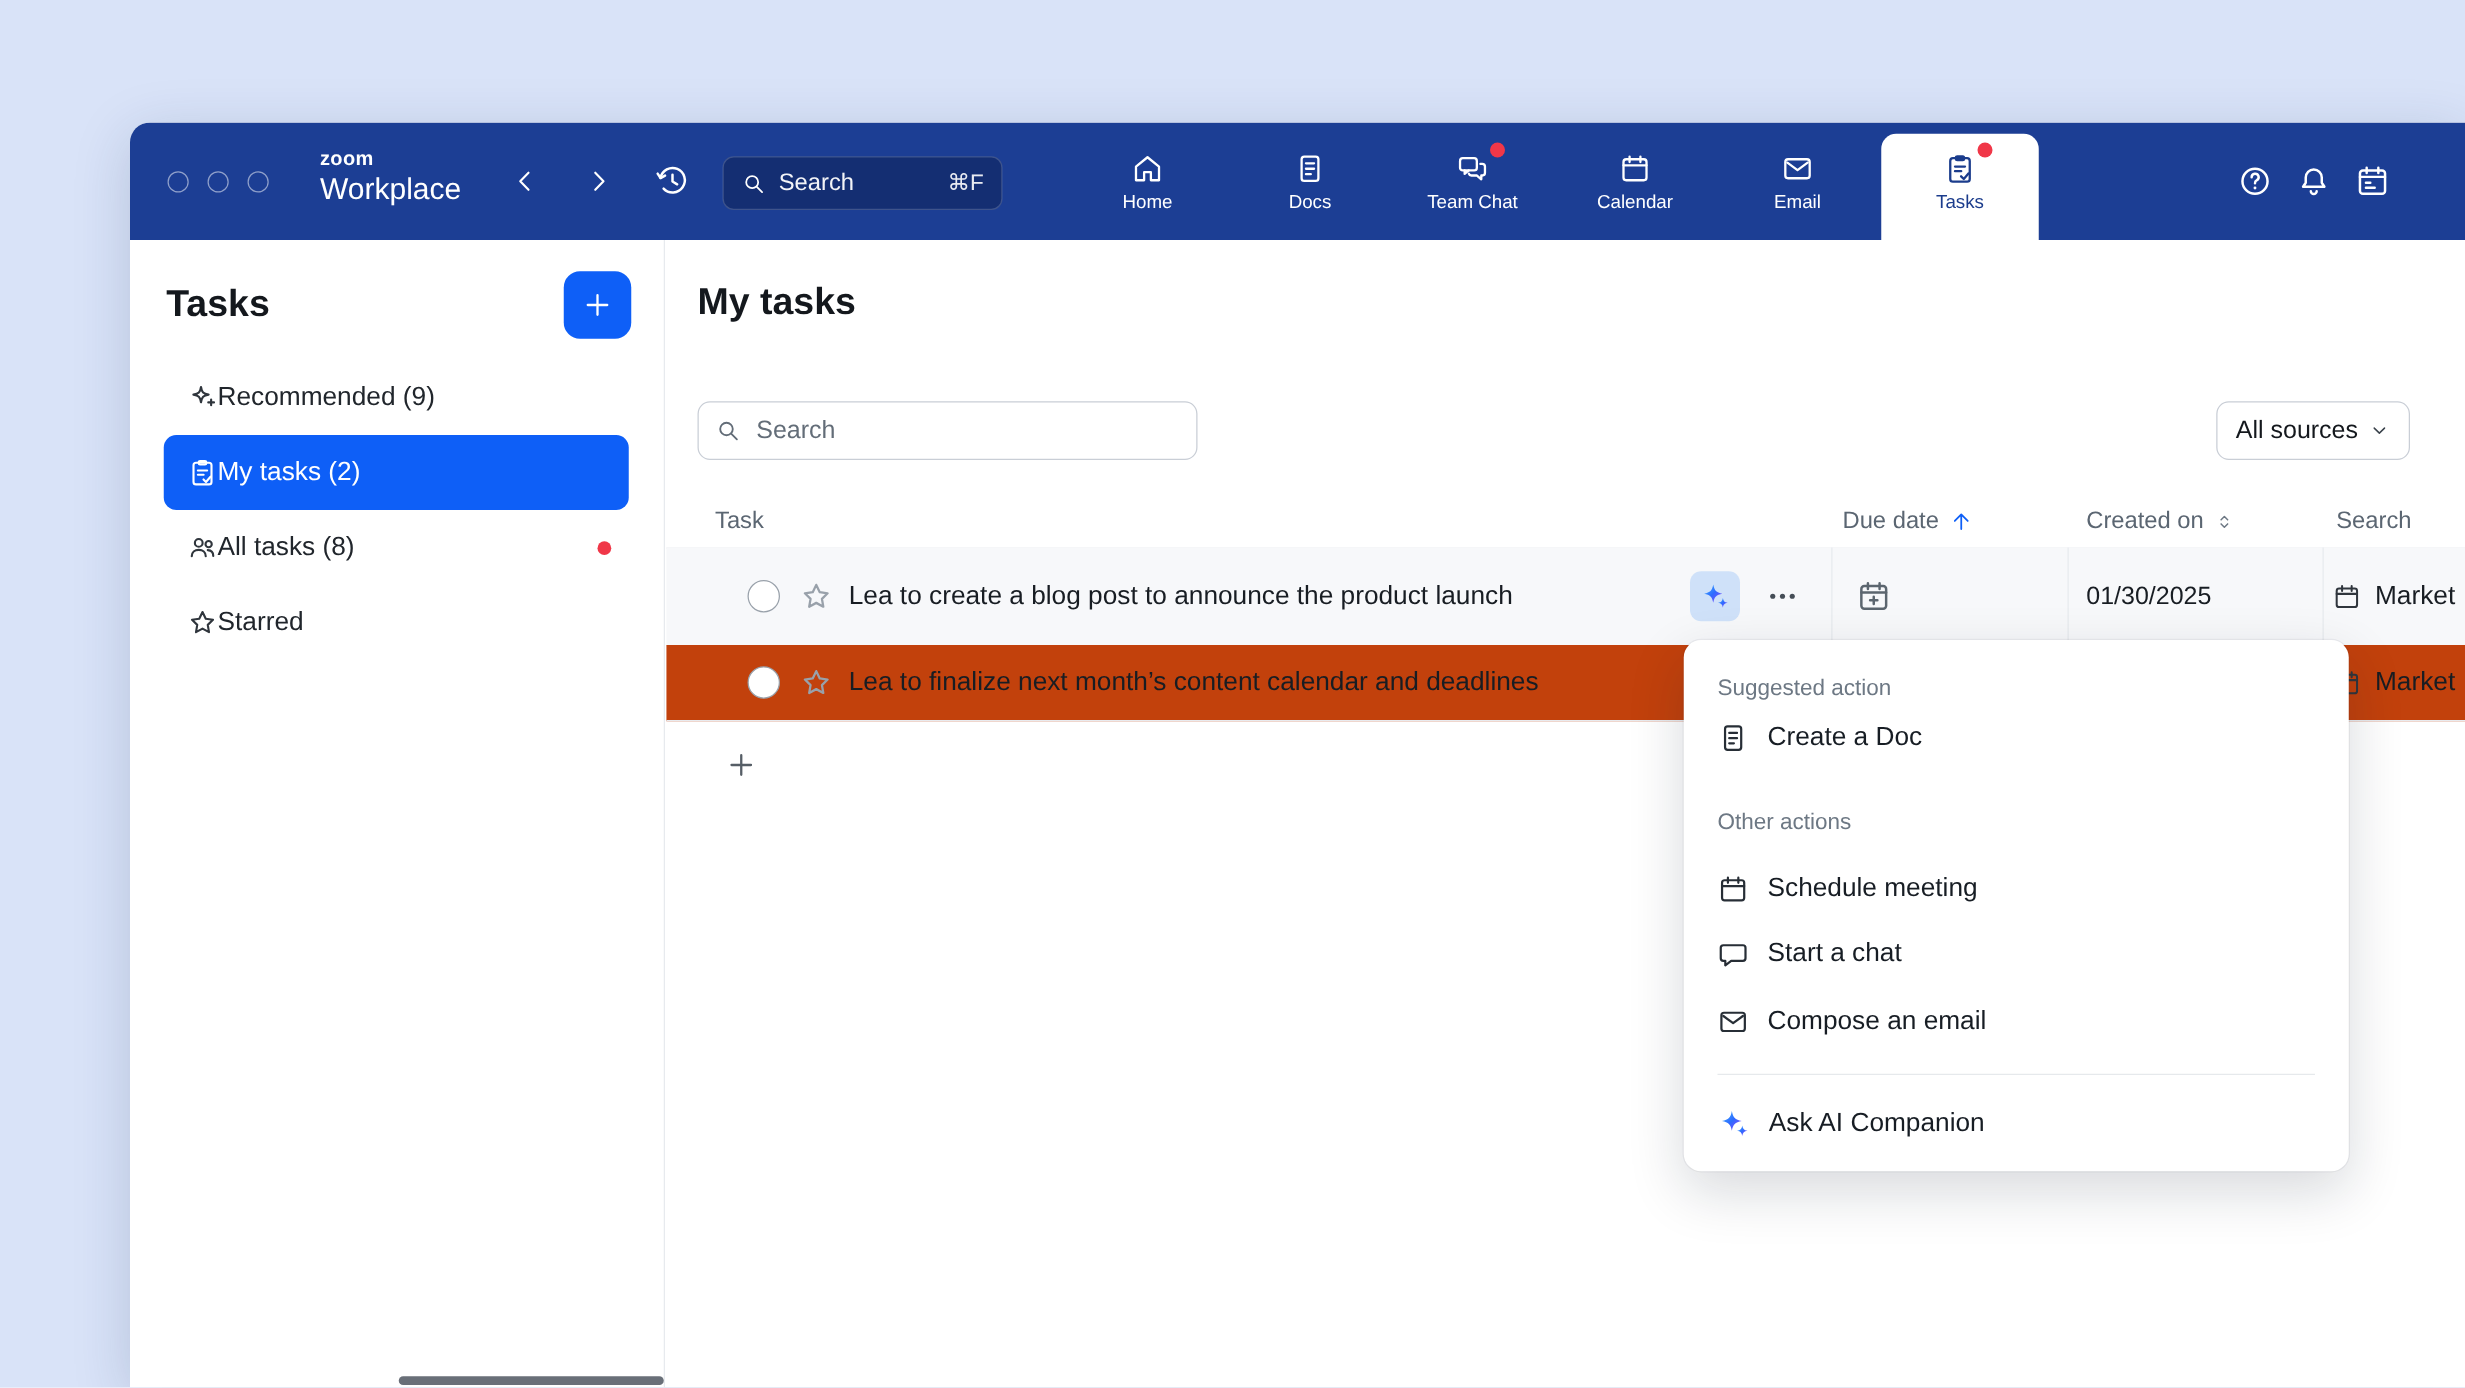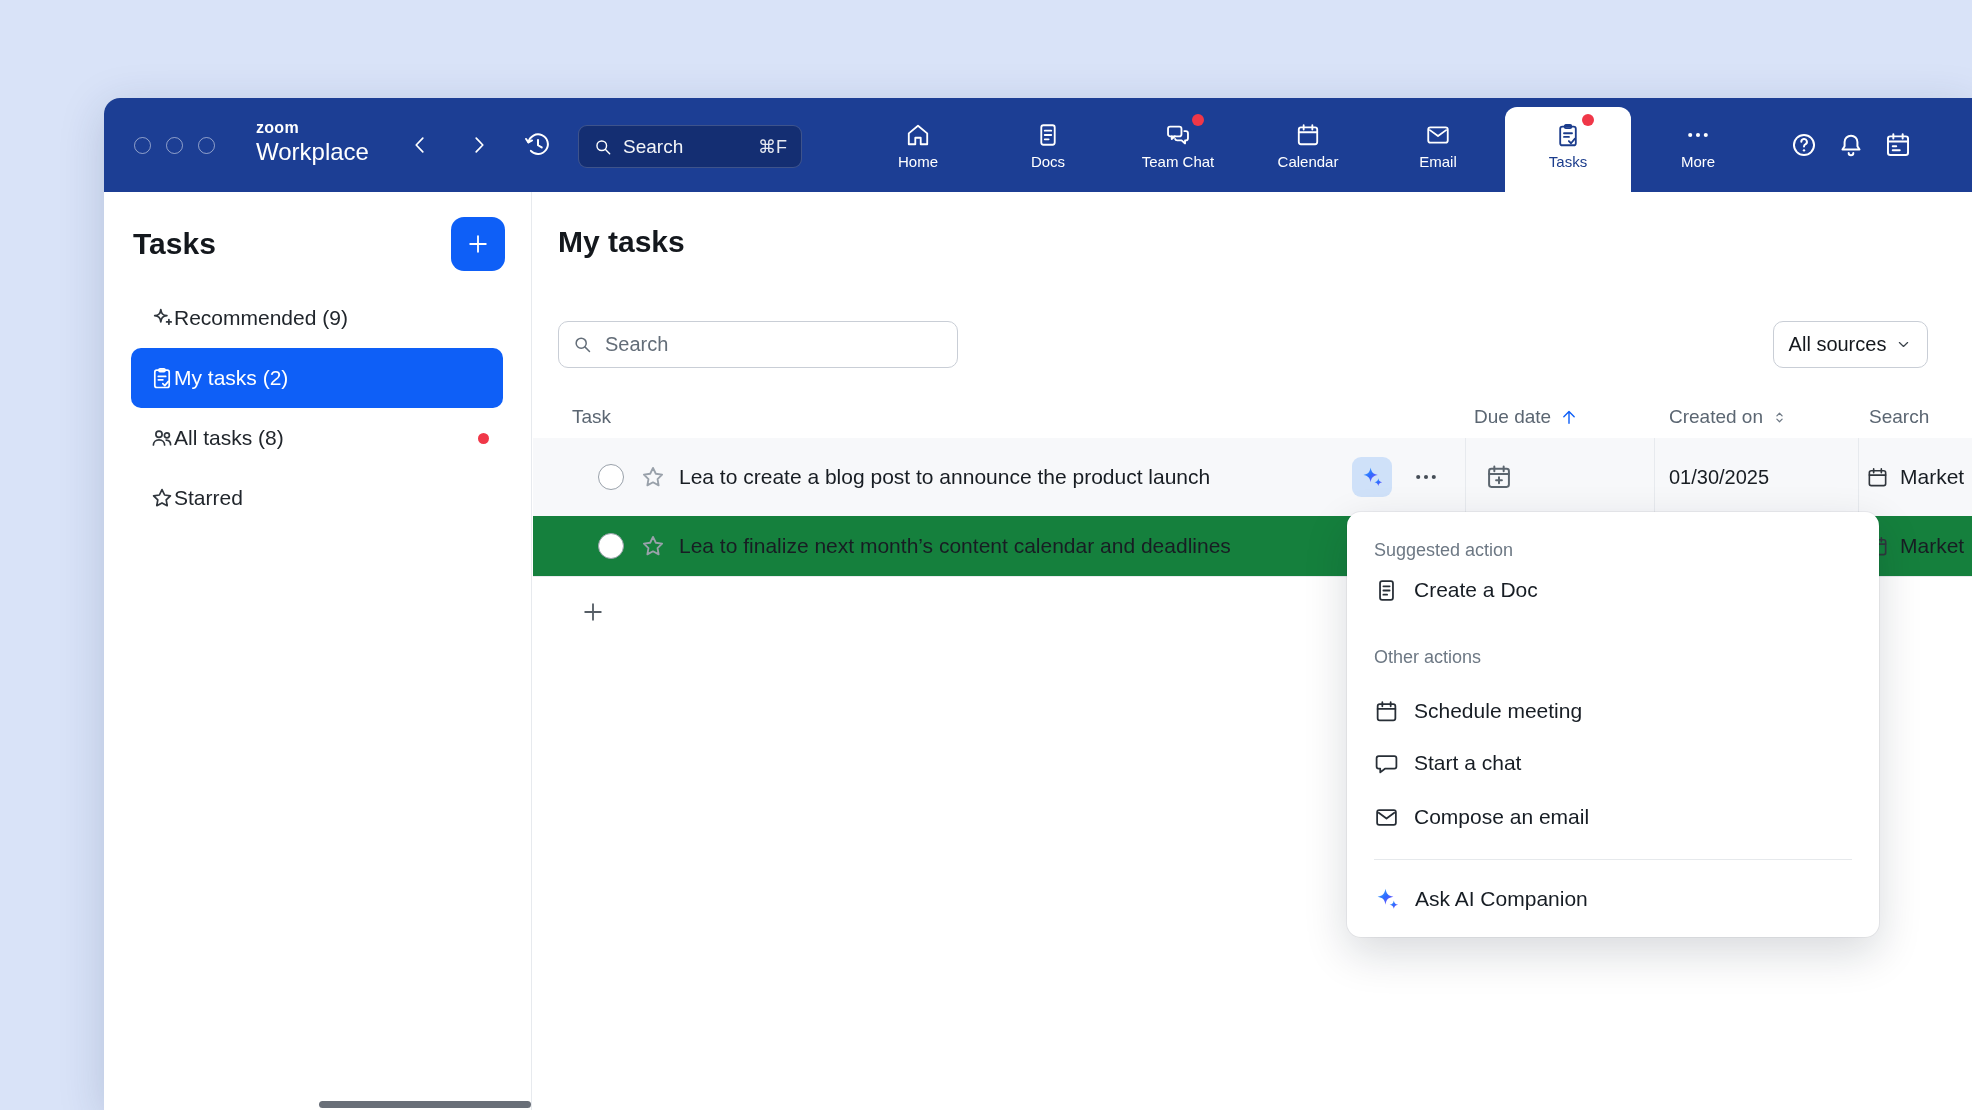--- a/index.html
+++ b/index.html
@@ -62,21 +62,21 @@
   .src-btn{position:absolute;left:1240px;top:129px;width:155px;height:47px;border:1px solid #c9ced6;border-radius:10px;
            background:#fff;display:flex;align-items:center;justify-content:center;gap:9px;font-size:20px;color:#14181d;font-family:inherit;}
   .src-btn svg{width:17px;height:17px;color:#3a424b;}
   .thead{position:absolute;left:0;right:0;top:204px;height:42px;border-bottom:1px solid #e7eaee;font-size:19px;color:#5b6672;}
   .th{position:absolute;top:0;height:42px;display:flex;align-items:center;gap:8px;background:none;border:0;padding:0;
       font-size:19px;color:#5b6672;font-family:inherit;}
   .th svg.up{width:20px;height:20px;color:#0e5ff7;}
   .th svg.ud{width:17px;height:17px;color:#6d7884;}
   .trow{position:absolute;left:0;right:0;border-bottom:1px solid #e9ebef;}
   .row1{top:246px;height:78px;background:#f7f8fa;}
-  .row2{top:324px;height:60px;background:#15803d;}
+  .row2{top:324px;height:60px;background:#c2410c;}
   .cellline{position:absolute;top:0;bottom:0;border-left:1px solid #e7eaee;}
   .radio{position:absolute;width:26px;height:26px;border-radius:50%;border:1.6px solid #99a1aa;box-sizing:border-box;background:#fff;padding:0;}
   .rstar{position:absolute;width:26px;height:26px;color:#99a1aa;background:none;border:0;padding:0;}
   .rstar svg{width:100%;height:100%;}
   .ttext{position:absolute;left:146px;font-size:21px;color:#181d23;white-space:nowrap;}
   .ai-btn{position:absolute;left:819px;top:19px;width:40px;height:40px;border:0;border-radius:9px;background:#cfe1f9;
           display:flex;align-items:center;justify-content:center;padding:0;}
   .ai-btn svg{width:24px;height:24px;}
   .more-btn{position:absolute;left:879px;top:26px;width:28px;height:26px;background:none;border:0;color:#454d56;padding:0;}
   .more-btn svg{width:100%;height:100%;}
@@ -272,26 +272,20 @@
           <span class="nav-lb">Email</span>
         </button>
         <button class="nav-item active">
           <span class="active-bg"></span>
           <span class="nav-dot"></span>
           <svg class="nav-ic">
               <use href="#i-tasks" xlink:href="#i-tasks"></use>
             </svg>
           <span class="nav-lb">Tasks</span>
         </button>
-        <button class="nav-item">
-          <svg class="nav-ic">
-              <use href="#i-dots3" xlink:href="#i-dots3"></use>
-            </svg>
-          <span class="nav-lb">More</span>
-        </button>
       </nav>
 
       <div class="tb-right">
         <button class="tb-ic"><svg>
               <use href="#i-help" xlink:href="#i-help"></use>
             </svg></button>
         <button class="tb-ic"><svg>
               <use href="#i-bell" xlink:href="#i-bell"></use>
             </svg></button>
         <button class="tb-ic"><svg>

